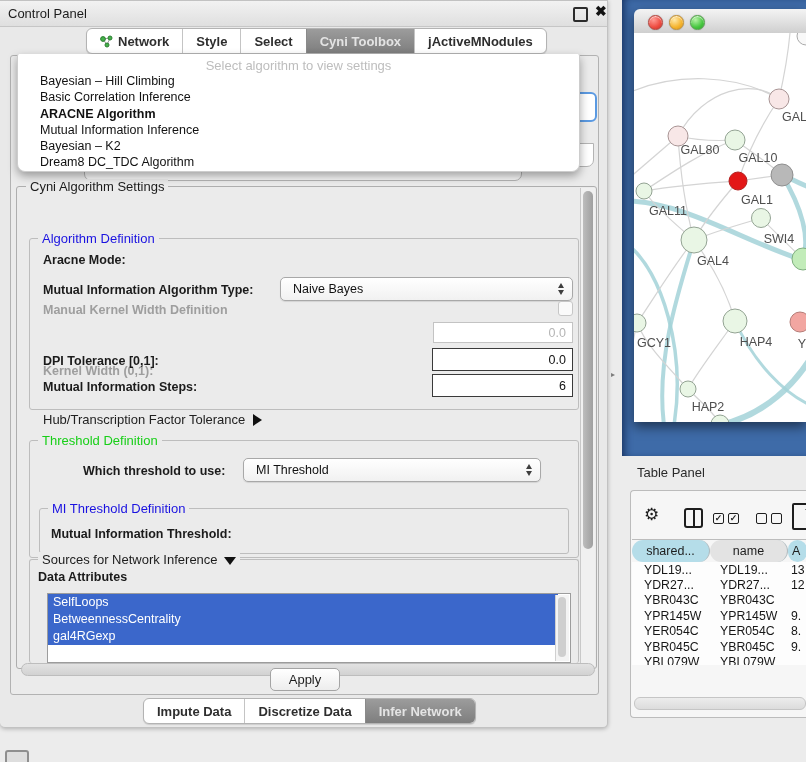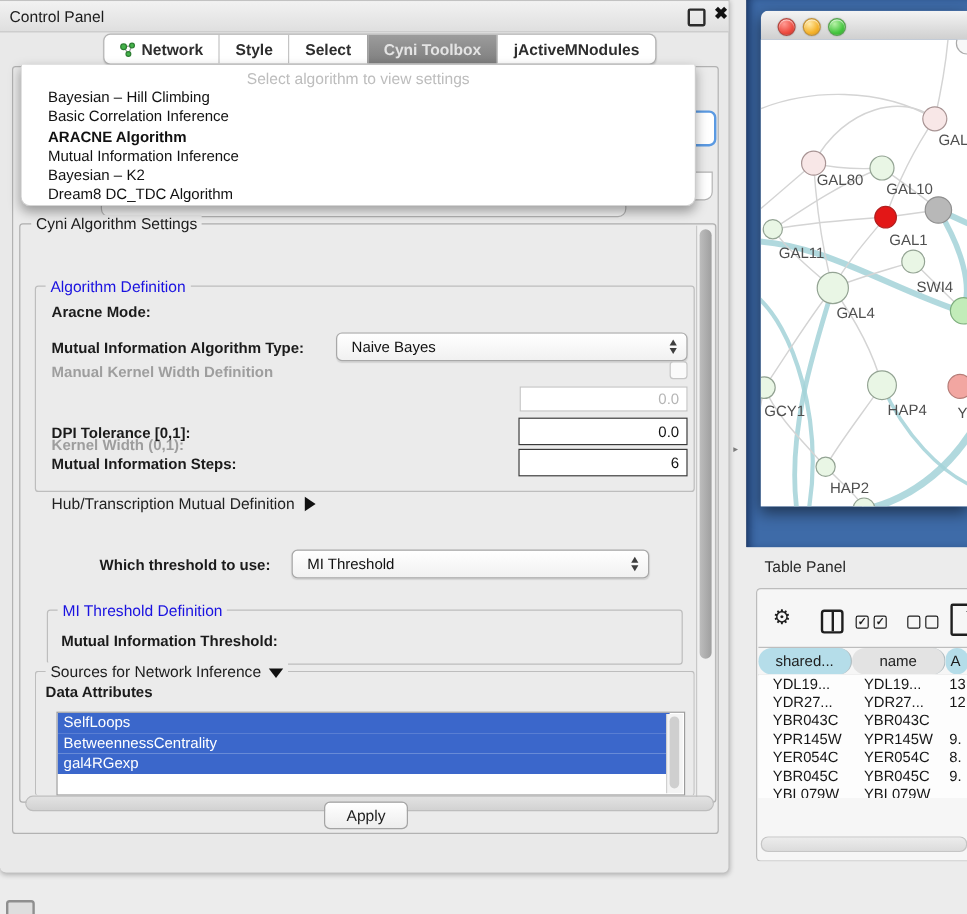--- a/index.html
+++ b/index.html
@@ -219,24 +219,27 @@
       <div class="lbl gray" style="left:26px;top:141px;margin-top:36px;">Kernel Width (0,1):</div>
       <input class="field disabled" style="left: 416px; top: 135px; width: 140px; height: 21px;" readonly="" value="0.0">
 
       <div class="lbl" style="left:26px;top:167px;">DPI Tolerance [0,1]:</div>
       <input class="field" style="left: 415px; top: 161px; width: 141px; height: 23px;" readonly="" value="0.0">
 
       <div class="lbl" style="left:26px;top:193px;">Mutual Information Steps:</div>
       <input class="field" style="left: 415px; top: 187px; width: 141px; height: 23px;" readonly="" value="6">
 
       <div class="lbl reg" style="left:26px;top:225px;display:flex;align-items:center;">
-        <span>Hub/Transcription Mutual Definition</span>
+        <span>Hub/Transcription Factor Tolerance</span>
         <span class="arrow-right"></span>
       </div>
 
+      <div class="group-box" style="left:12px;top:253px;width:548px;height:116px;">
+        <span class="legend green" style="left:8px;top:-8px;">Threshold Definition</span>
+      </div>
 
       <div class="lbl" style="left:66px;top:277px;">Which threshold to use:</div>
       <div class="combo" style="left:226px;top:271px;width:298px;height:24px;box-sizing:border-box;">
         <span>MI Threshold</span>
         <span class="steppers">
             <i class="up"></i>
             <i class="dn"></i>
           </span>
       </div>
 
@@ -264,20 +267,31 @@
           </div>
       </div>
 
       <div class="hscroll" style="left:4px;top:476px;width:572px;height:11px;"></div>
     </div>
 
     <div class="abs apply-btn">
       <span>Apply</span>
     </div>
 
+    <div class="abs tabbar bottom-tabs" id="bottom-tabs">
+        <div class="tab">
+          <span>Impute Data</span>
+        </div>
+        <div class="tab">
+          <span>Discretize Data</span>
+        </div>
+        <div class="tab selected">
+          <span>Infer Network</span>
+        </div>
+      </div>
   </div>
 
   <div class="abs splitter-dot">▸</div>
 
   <div class="abs net-blue"></div>
 
   <div class="abs net-window">
     <div class="abs net-titlebar">
       <span class="mac red"></span>
       <span class="mac yellow"></span>

